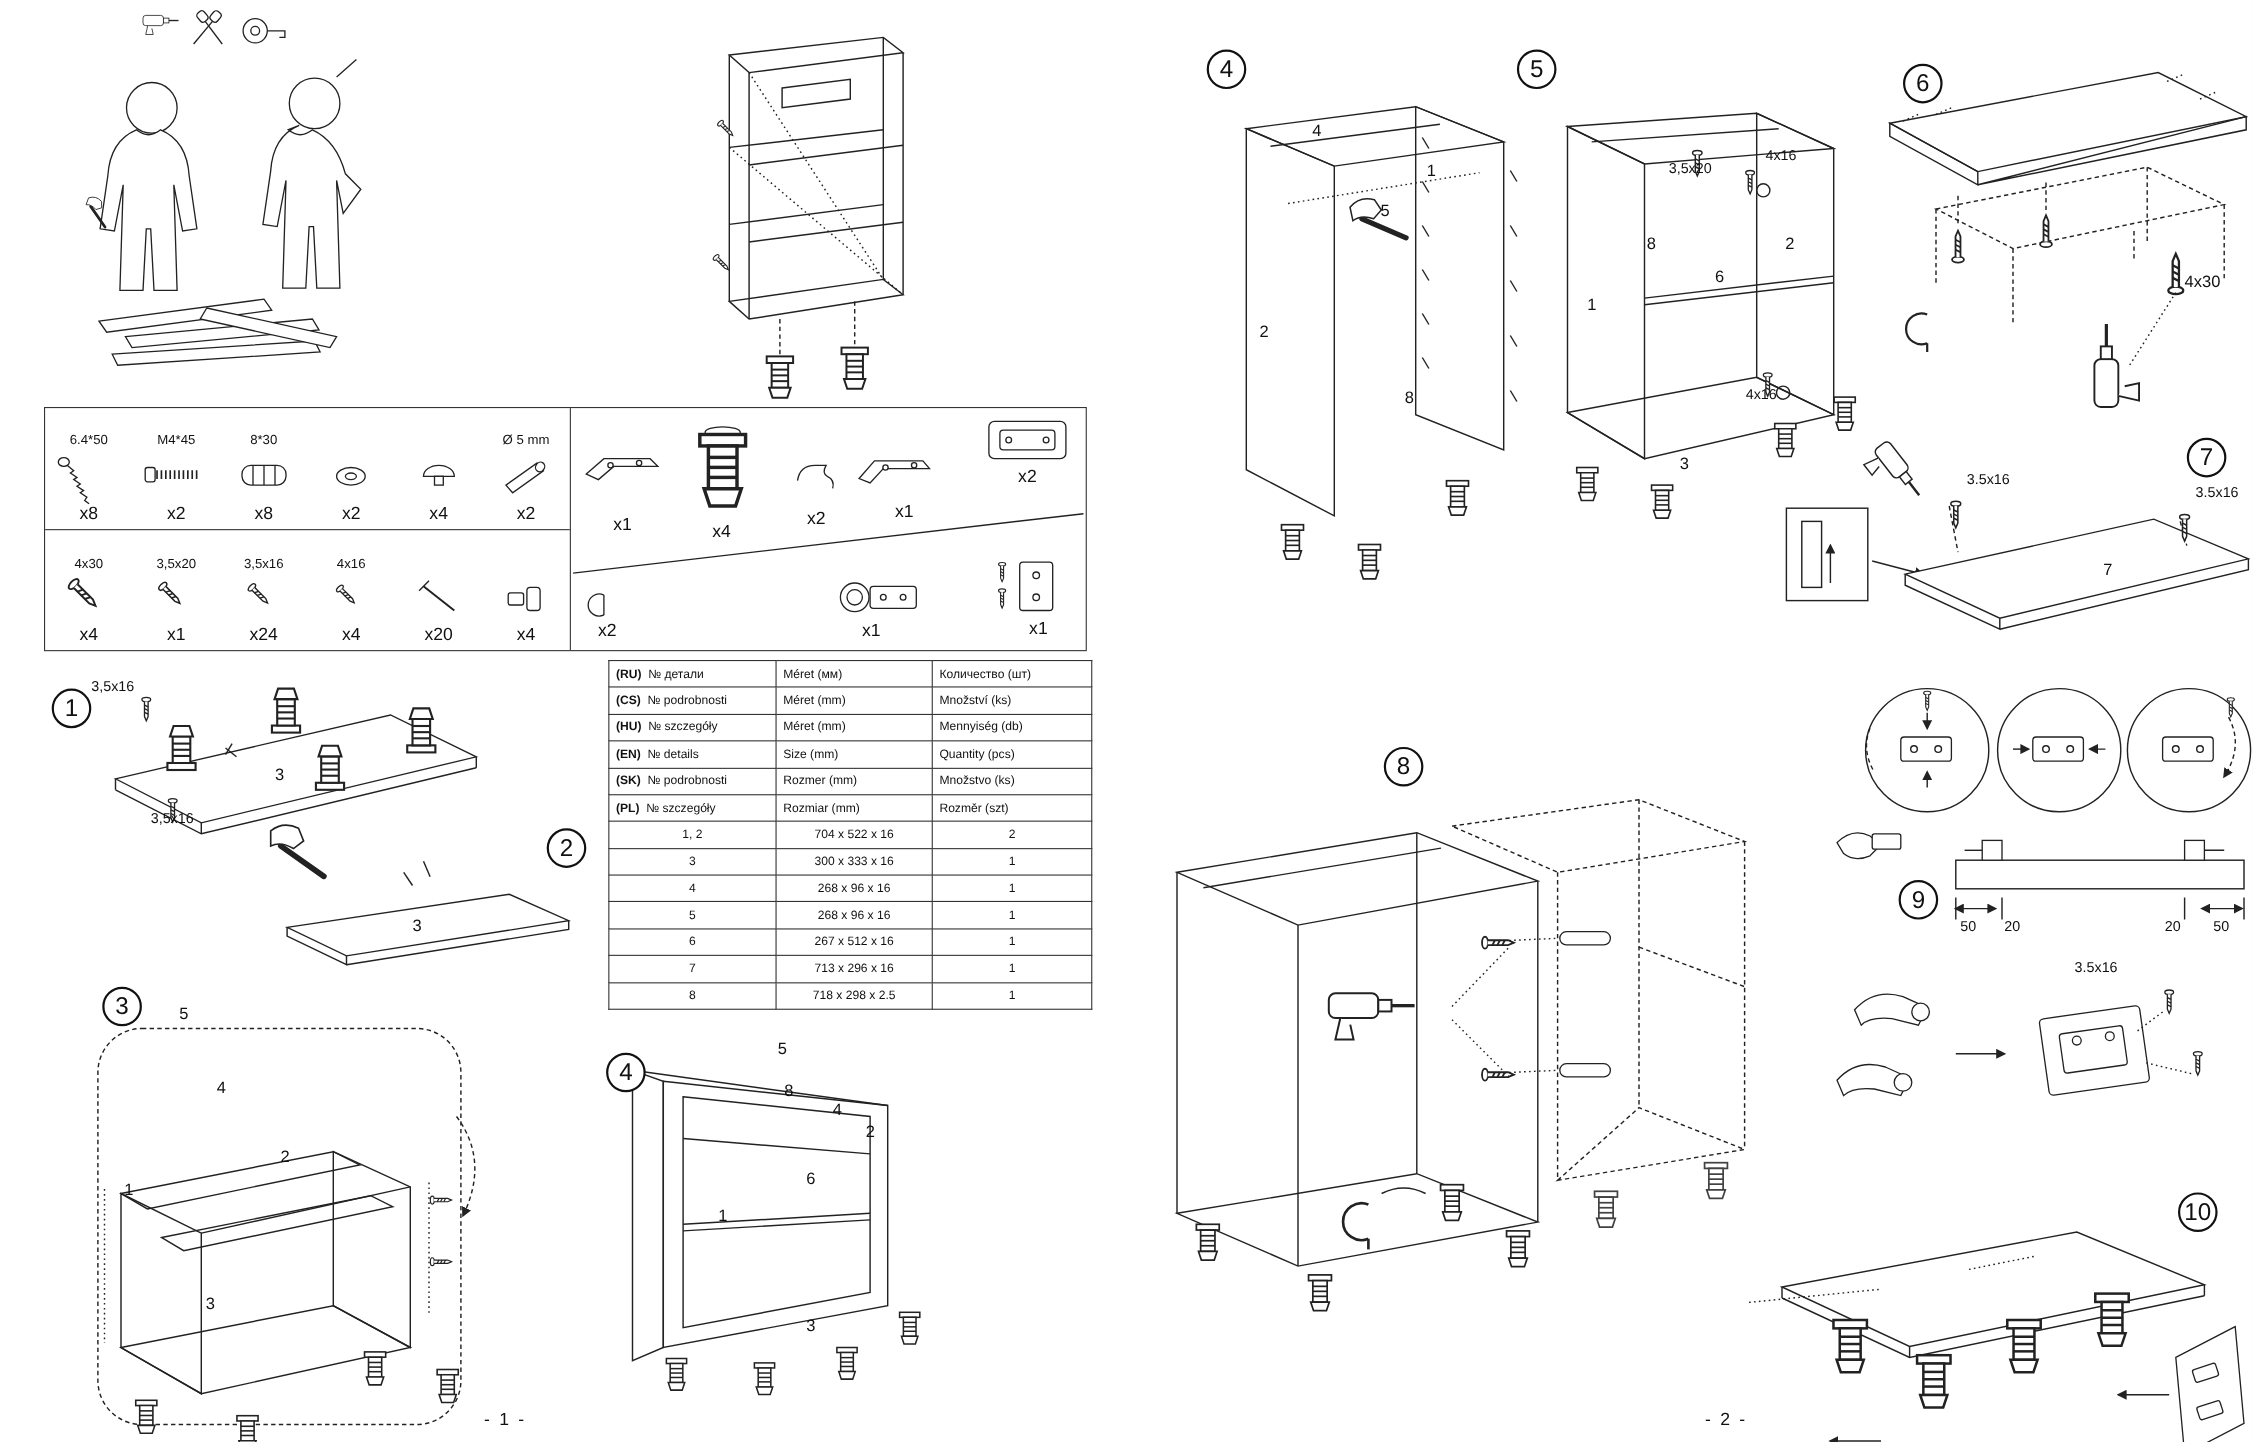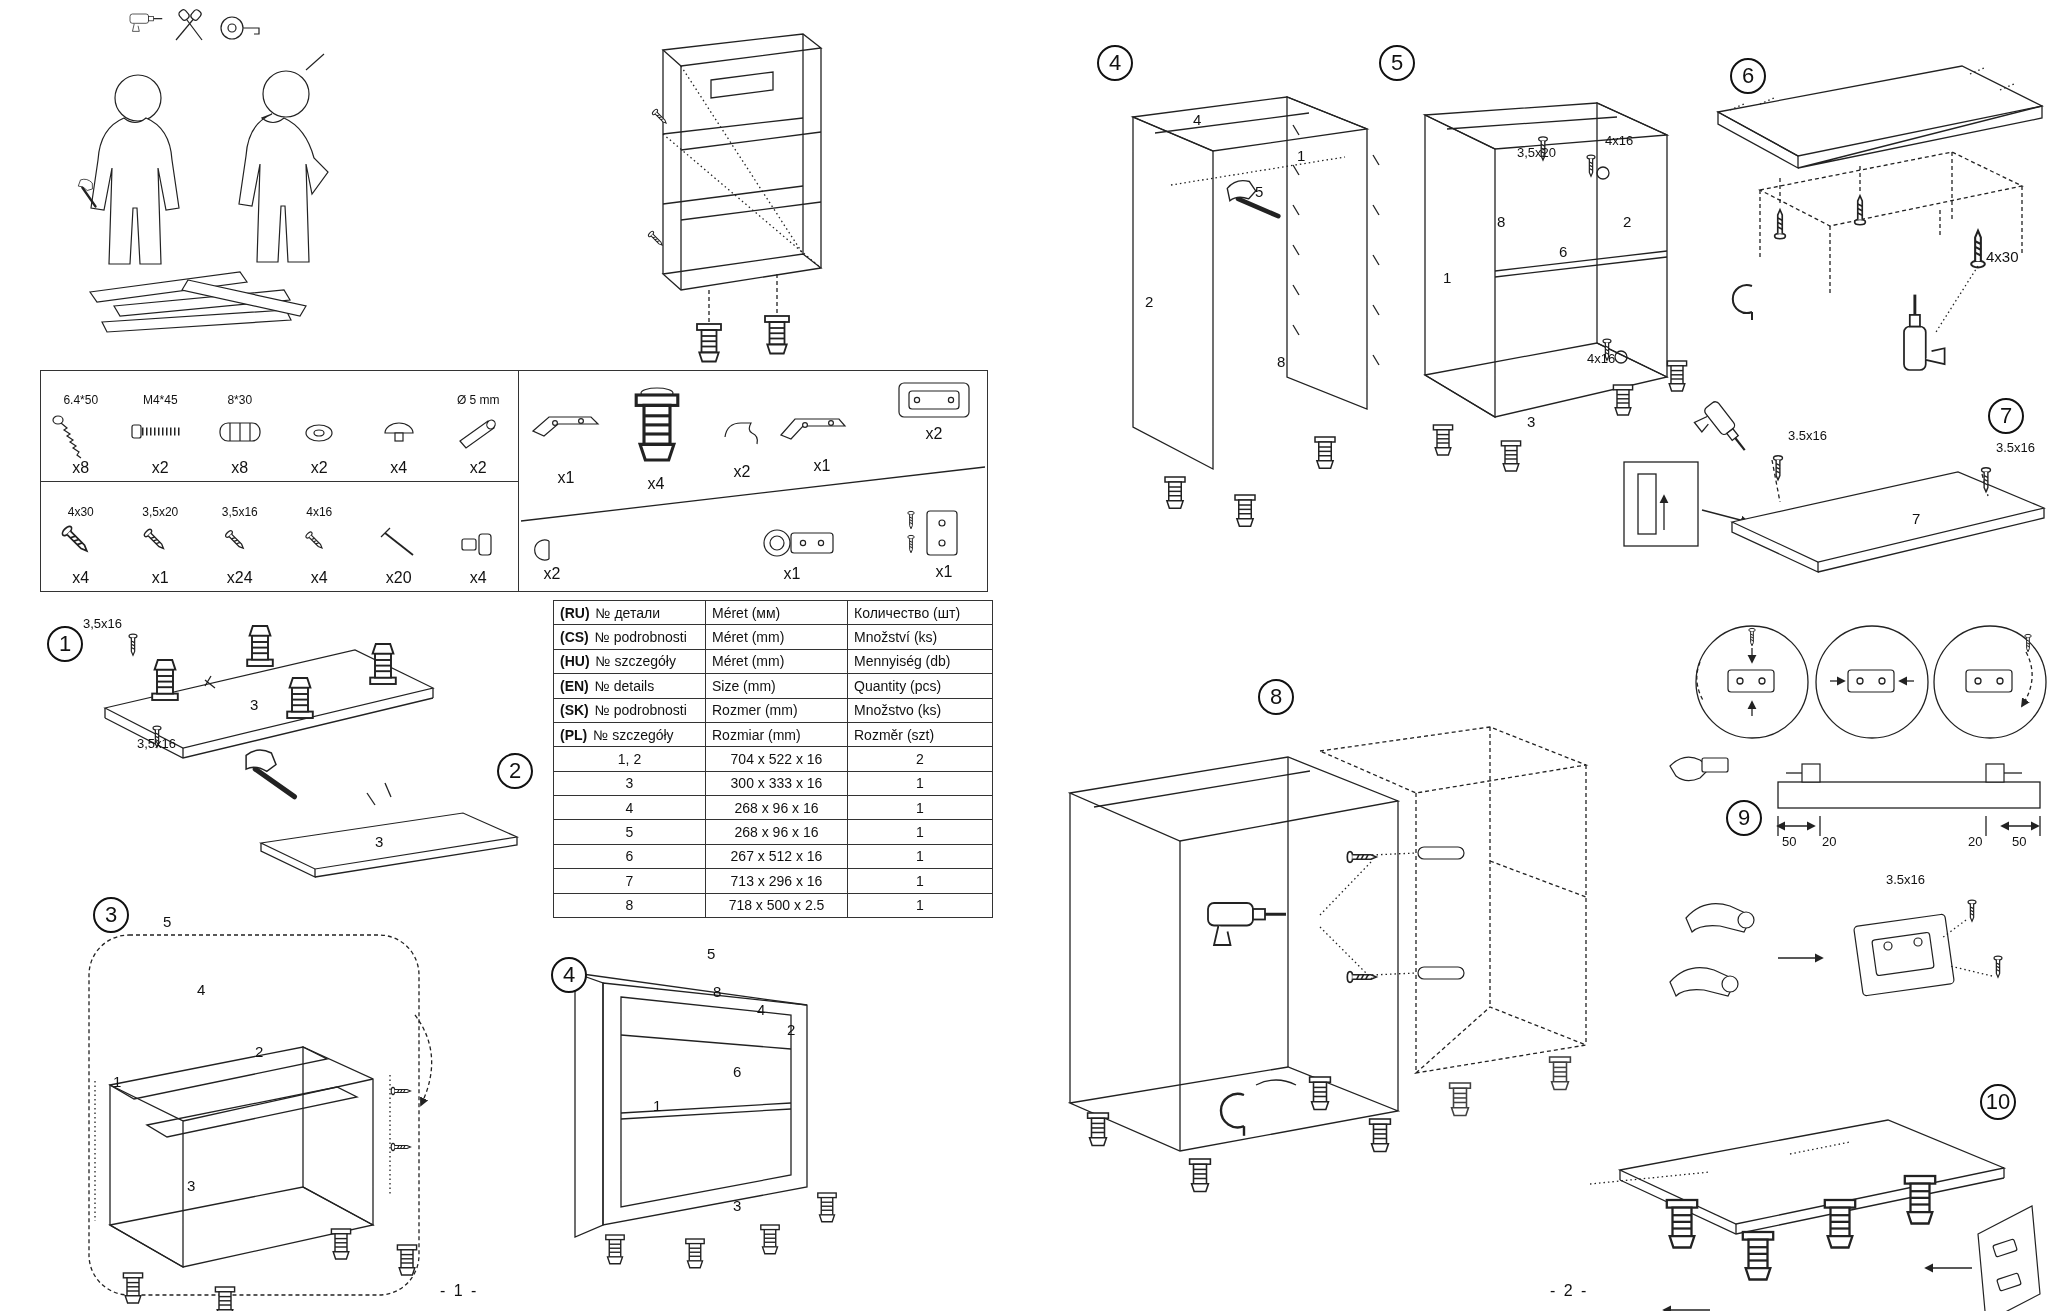--- a/index.html
+++ b/index.html
@@ -22,21 +22,21 @@
   .hw-left{width:478px;border-right:1.6px solid #333;display:flex;flex-direction:column}
   .hw-row{flex:1;display:flex;border-bottom:1.6px solid #333}
   .hw-row:last-child{border-bottom:none}
   .hw-cell{flex:1;position:relative;display:flex;flex-direction:column;align-items:center;justify-content:flex-end;padding:4px 2px}
   .hw-top{font-size:12px;height:16px}
   .hw-qty{font-size:16px;margin-top:2px}
   .hw-right{position:relative;flex:1}
   .hw-item{position:absolute;text-align:center}
   .hw-item .hw-qty{display:block}
   
-  table.sizes{border-collapse:collapse;width:100%;height:100%;font-size:14px;background:#fff}
+  table.sizes{border-collapse:collapse;width:100%;height:100%;font-size:11px;background:#fff}
   table.sizes td{border:1.2px solid #333;padding:2px 6px;vertical-align:middle}
   table.sizes .lang b{margin-right:6px}
   table.sizes .c{text-align:center}
 </style>
 </head>
 <body>
 
 <svg width="0" height="0" style="position:absolute" aria-hidden="true">
   <defs>
     <marker id="arr" viewBox="0 0 10 10" refX="8" refY="5" markerWidth="7" markerHeight="7" orient="auto-start-reverse">
@@ -395,21 +395,21 @@
             <td class="c">267 x 512 x 16</td>
             <td class="c">1</td>
           </tr>
       <tr>
             <td class="c">7</td>
             <td class="c">713 x 296 x 16</td>
             <td class="c">1</td>
           </tr>
       <tr>
             <td class="c">8</td>
-            <td class="c">718 x 500 x 2.5</td>
+            <td class="c">718 x 298 x 2.5</td>
             <td class="c">1</td>
           </tr>
     </tbody>
       </table>
   </div>
 
   <div class="abs" style="left:45px;top:608px;width:420px;height:195px">
     <div class="step-badge abs" style="left:2px;top:18px">
         <span>1</span>
       </div>

